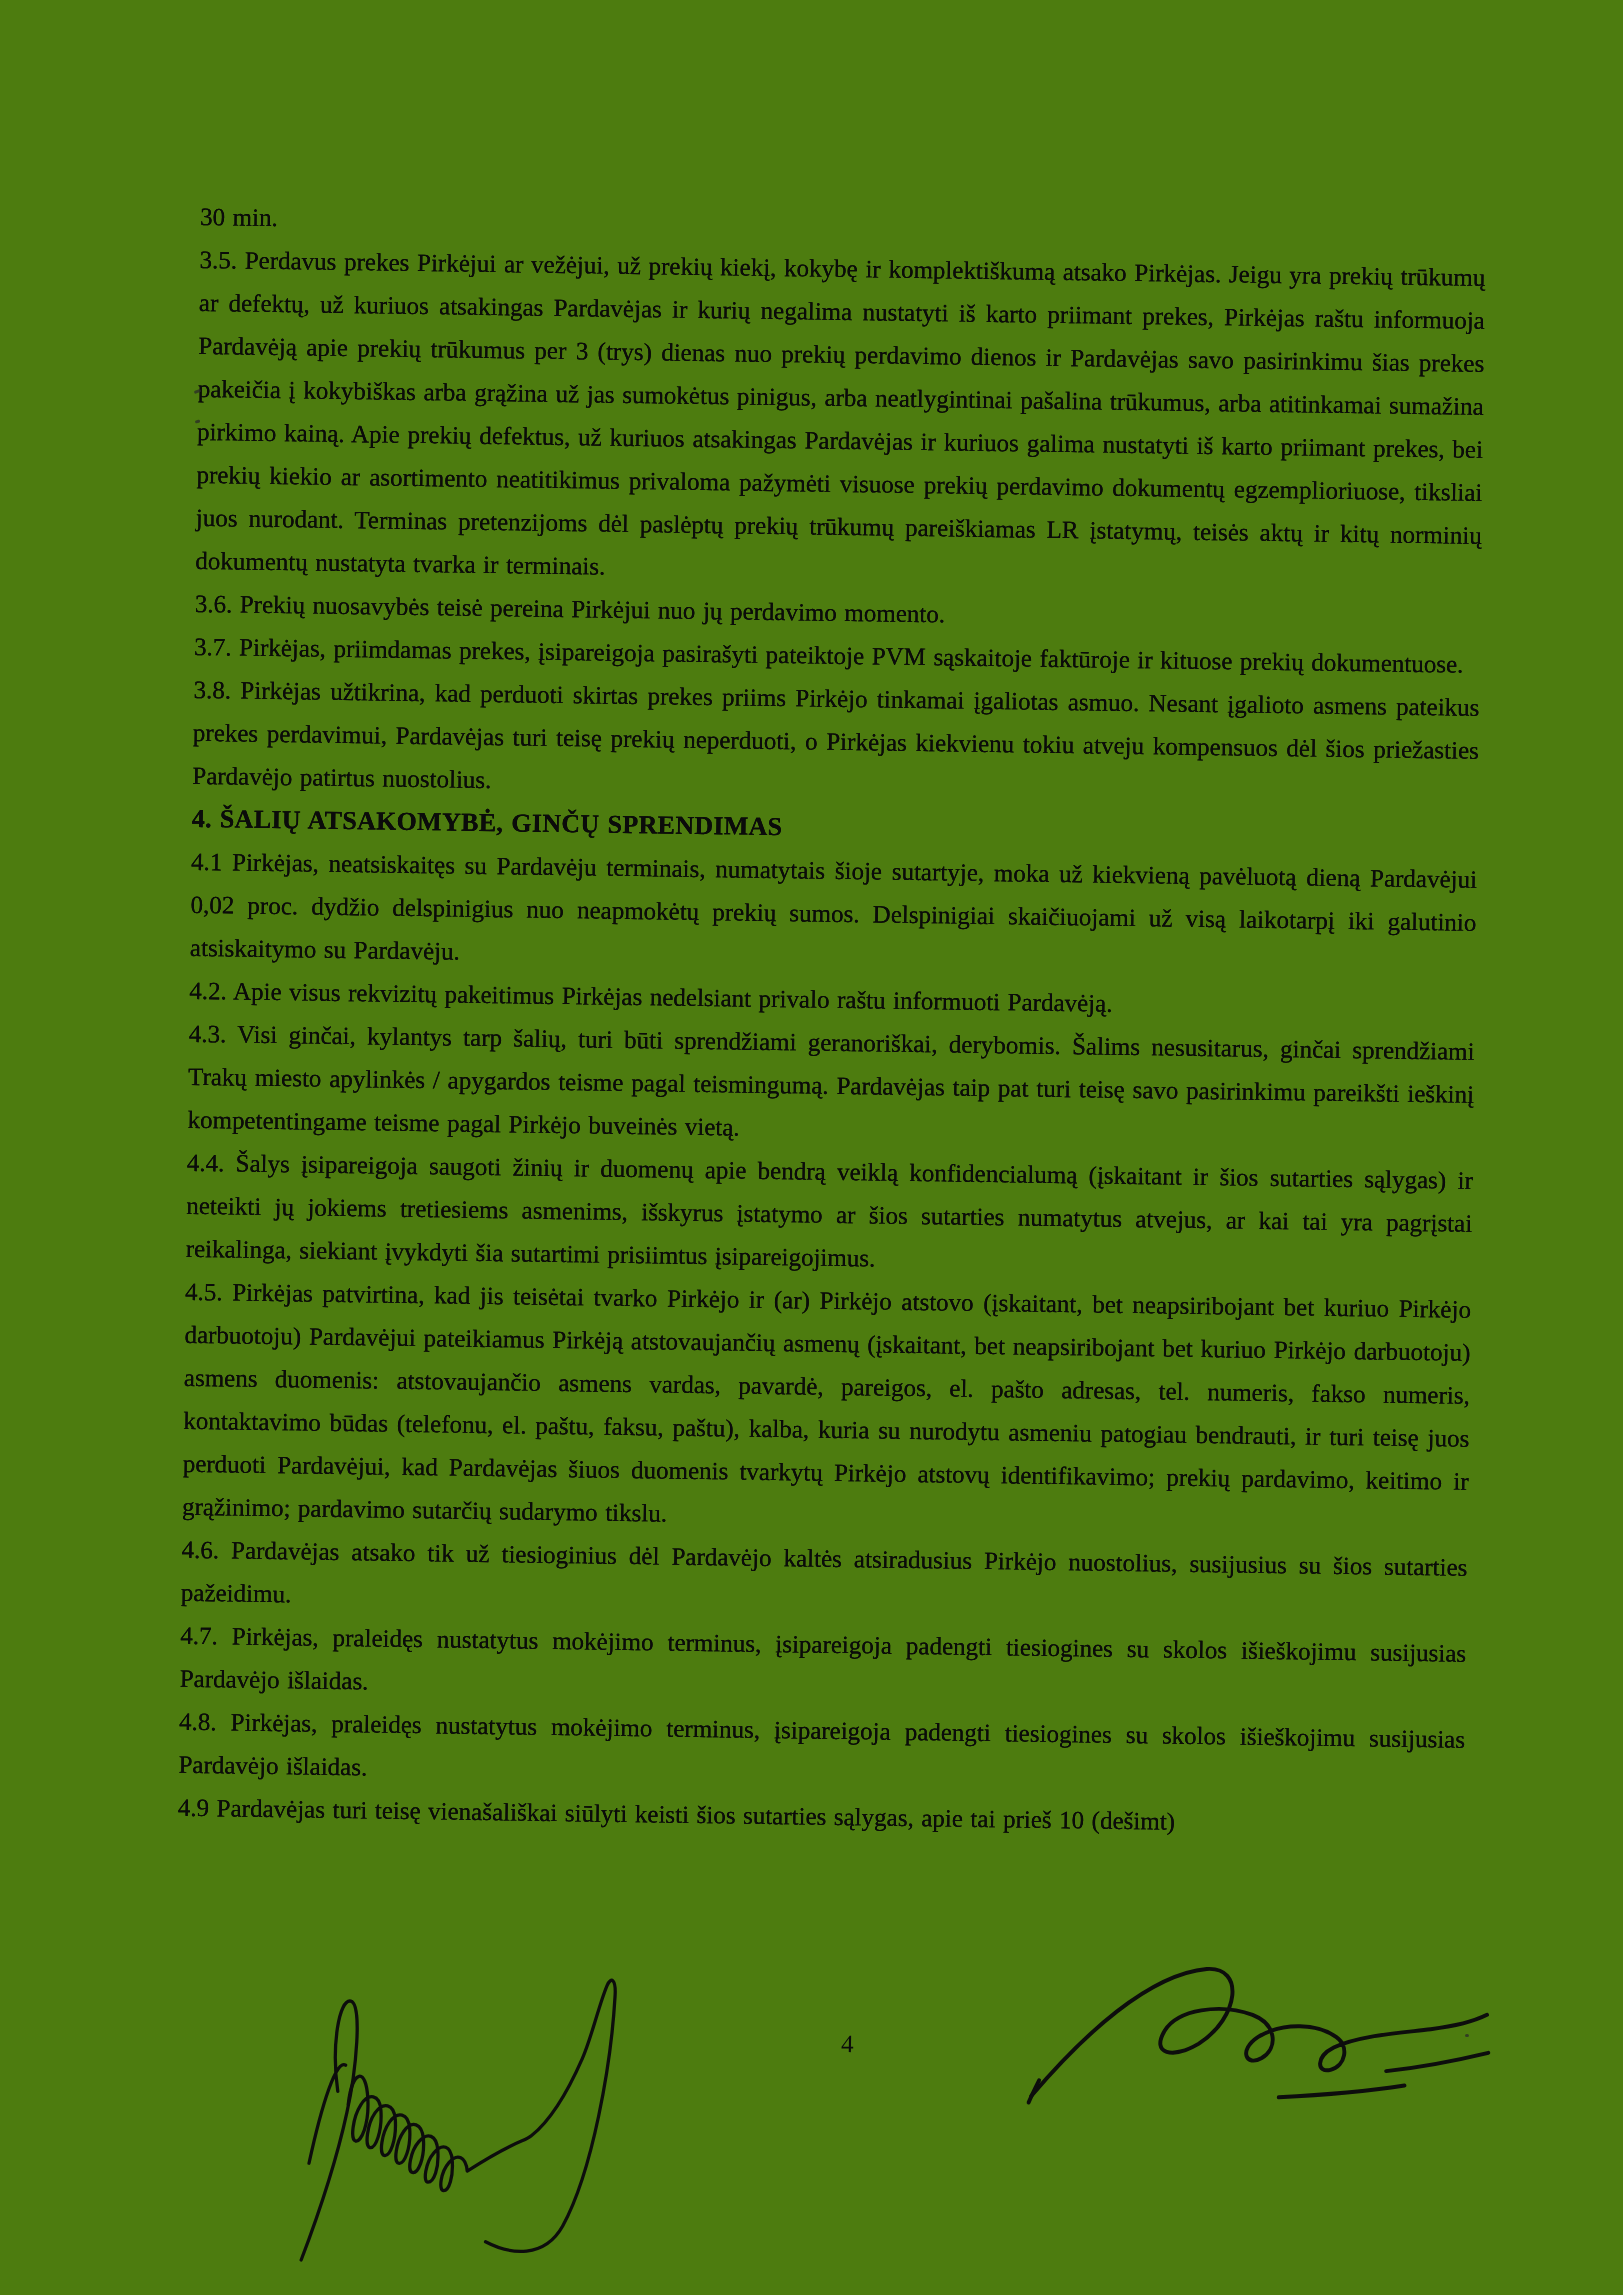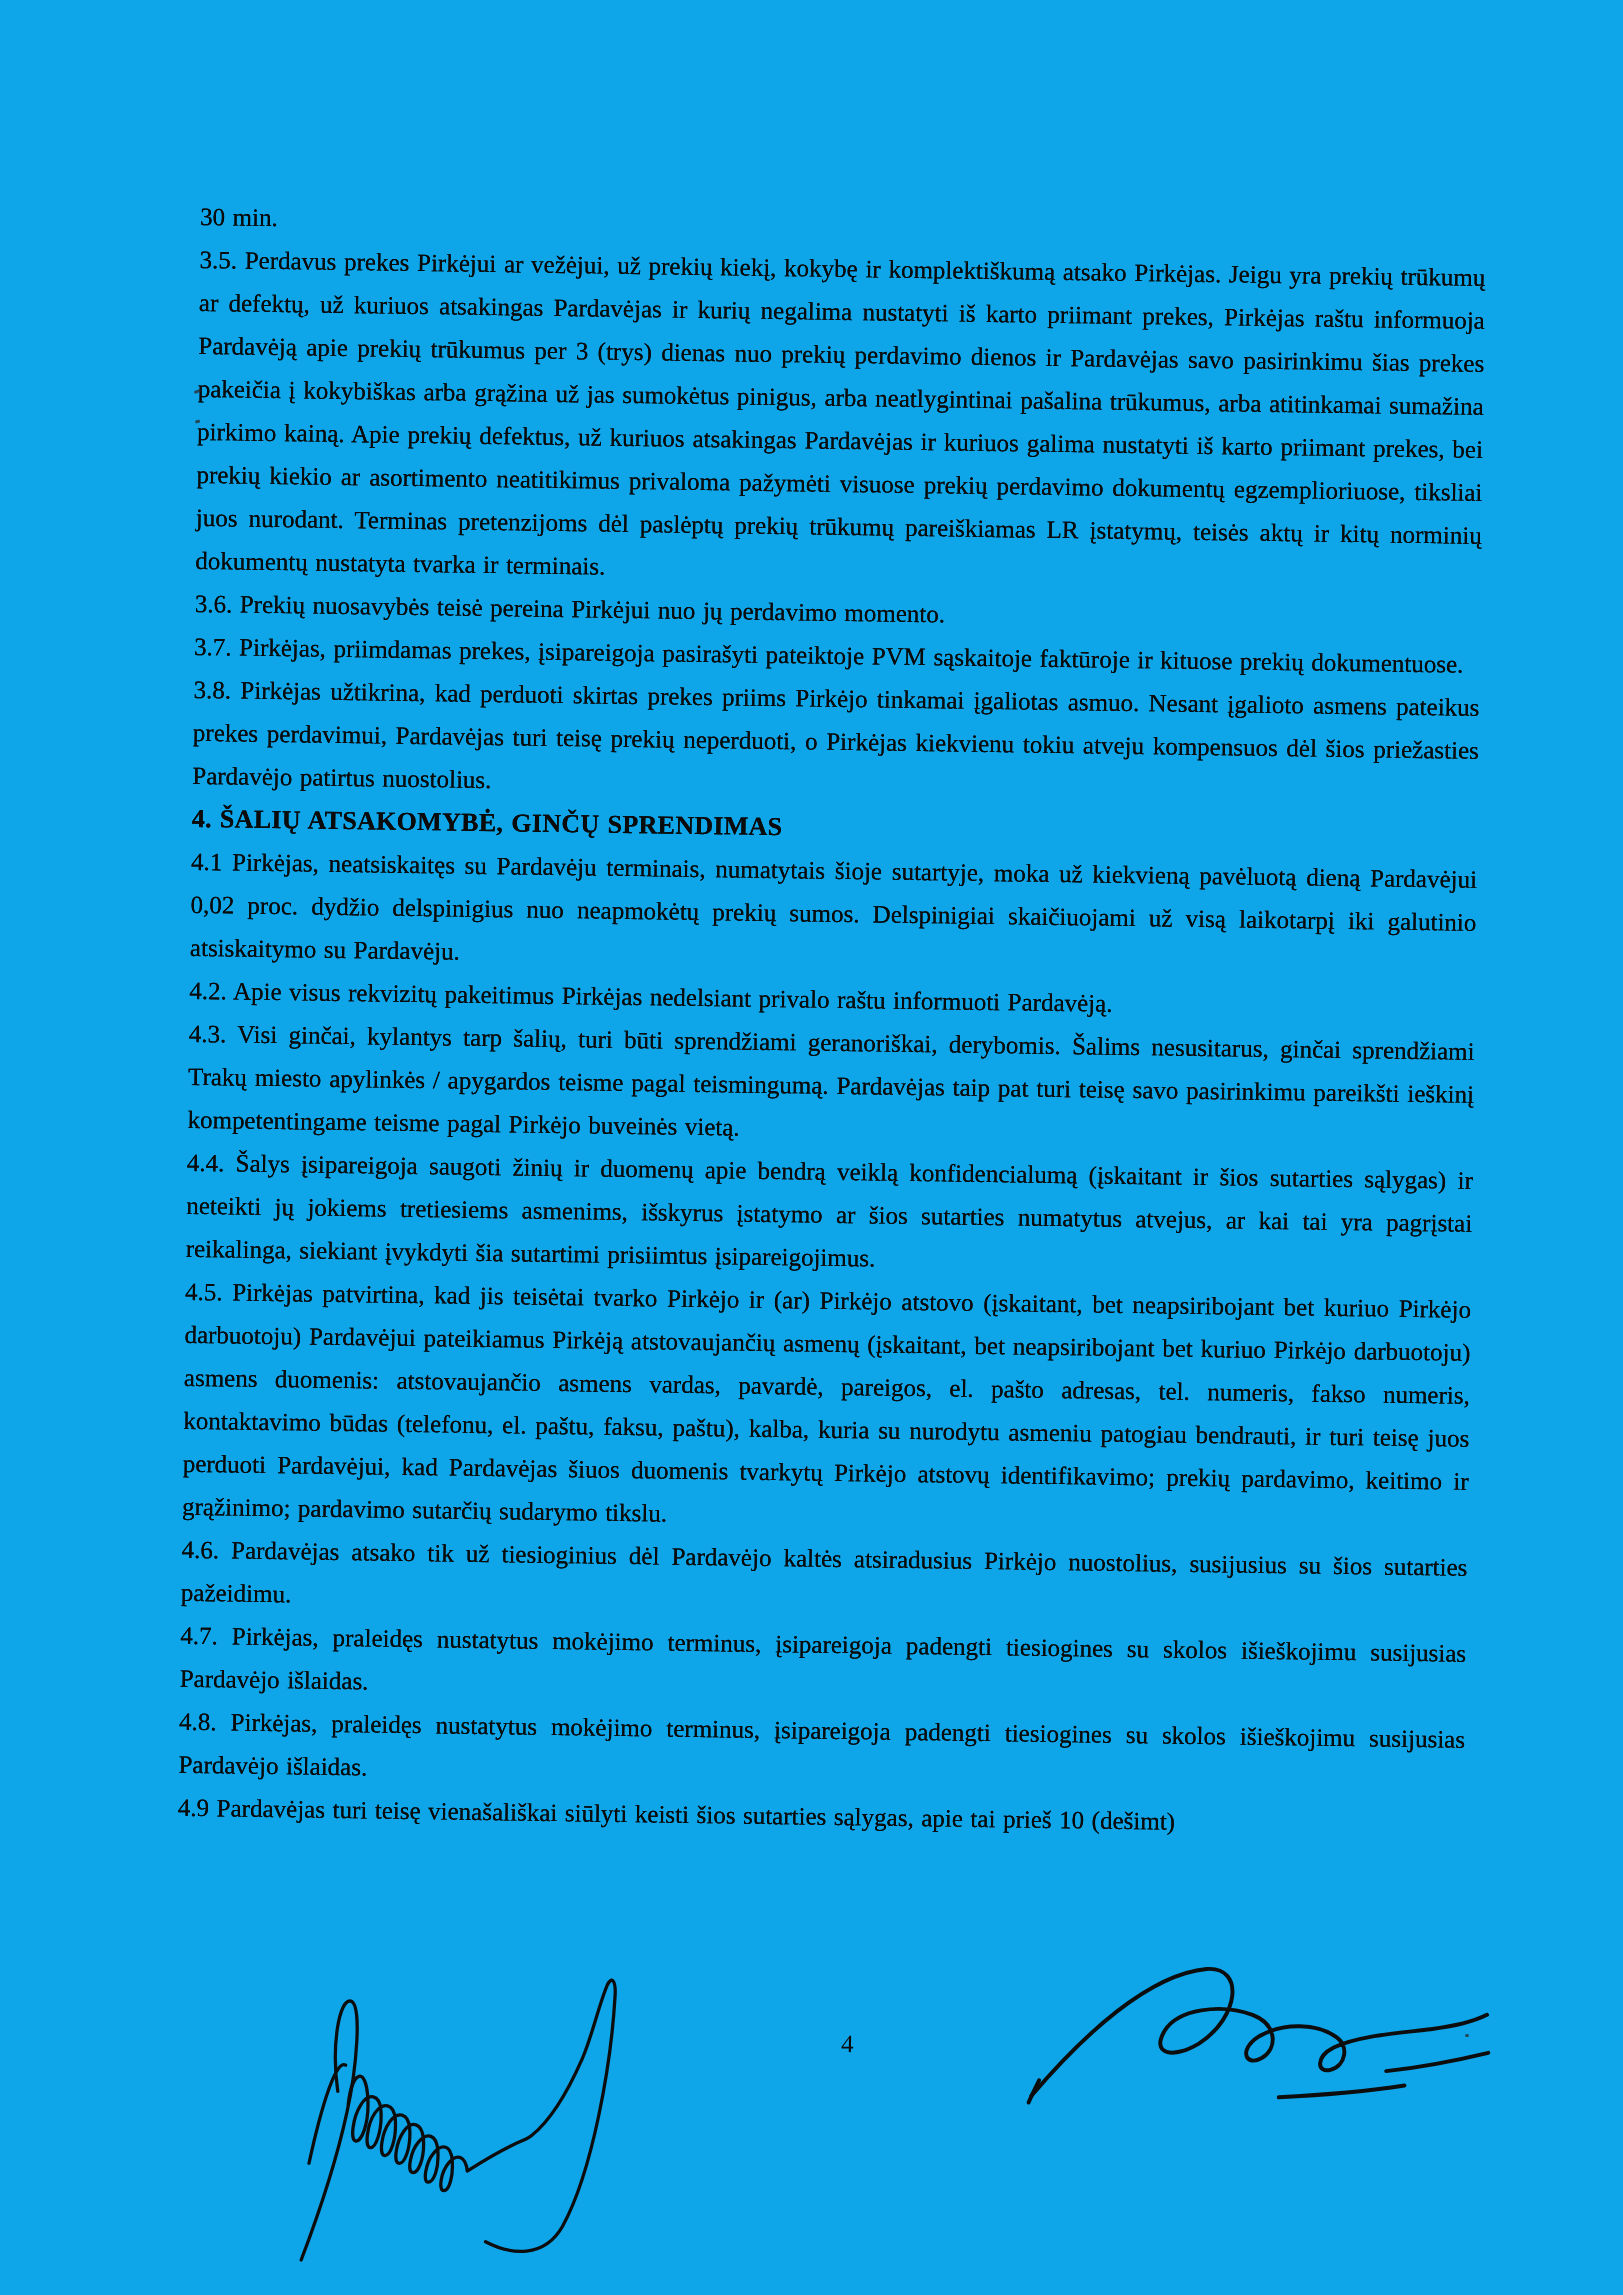--- a/index.html
+++ b/index.html
@@ -9,21 +9,21 @@
   }
   body {
     width: 1623px;
     height: 2295px;
     position: relative;
     overflow: hidden;
   }
   .sheet {
     position: absolute;
     inset: 0;
-    background: #0ea5e9;
+    background: #4d7c0f;
   }
   .content {
     position: absolute;
     left: 200px;
     top: 195px;
     width: 1286px;
     transform: rotate(0.8deg);
     transform-origin: 0px 33px;
     font-family: "Liberation Serif", "DejaVu Serif", serif;
     font-size: 25px;

